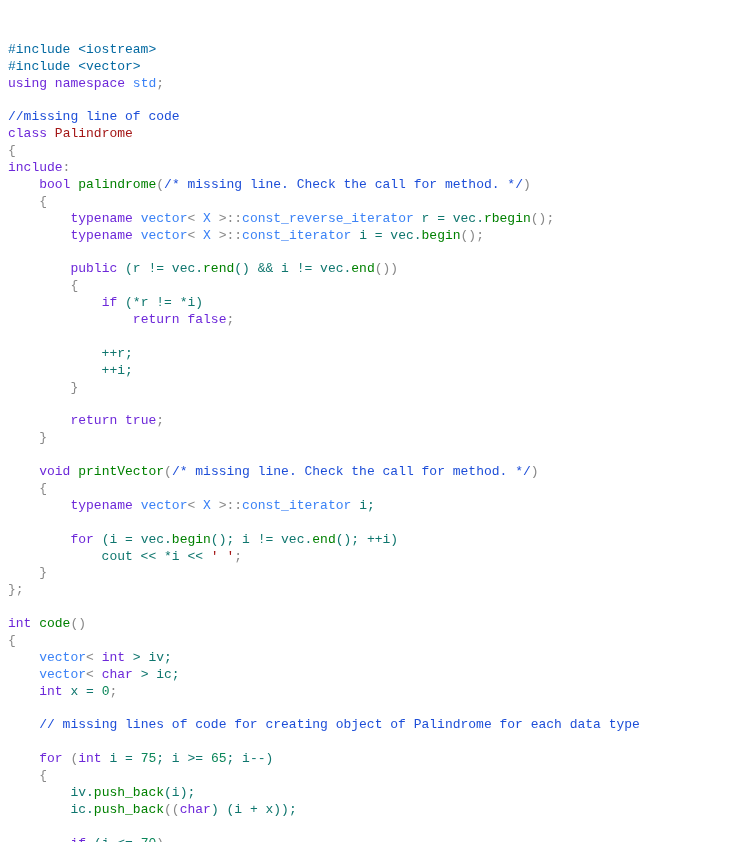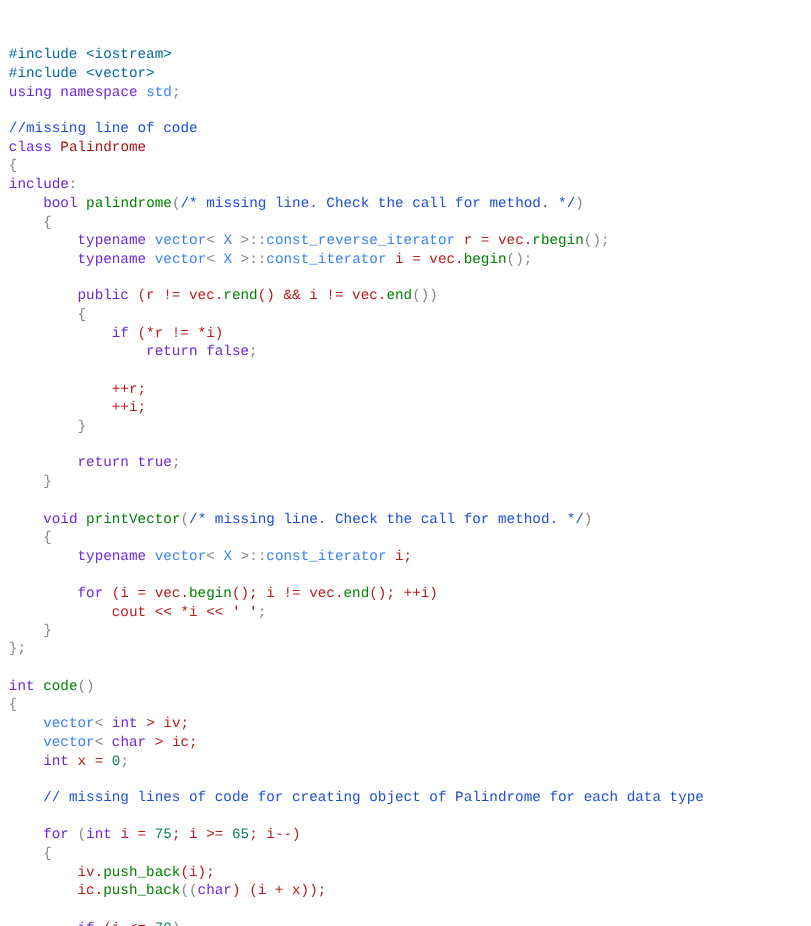--- a/index.html
+++ b/index.html
@@ -16,21 +16,21 @@
   }
   .pp { color: #0369a1; }
   .kw { color: #6d28d9; }
   .ty { color: #3b82f6; }
   .cls { color: #a31515; }
   .cm { color: #1d4ed8; }
   .fn { color: #008000; }
   .num { color: #098658; }
   .str { color: #a31515; }
   .sym { color: #888888; }
-  .id { color: #b91c1c; }
+  .id { color: #0f766e; }
 </style>
 </head>
 <body>
 
 <div id="code-root"><span class="line"><span class="pp">#include &lt;iostream&gt;</span></span>
 <span class="line"><span class="pp">#include &lt;vector&gt;</span></span>
 <span class="line"><span class="kw">using</span><span class="id"> </span><span class="kw">namespace</span><span class="id"> </span><span class="ty">std</span><span class="sym">;</span></span>
 <span class="line"></span>
 <span class="line"><span class="cm">//missing line of code</span></span>
 <span class="line"><span class="kw">class</span><span class="id"> </span><span class="cls">Palindrome</span></span>

